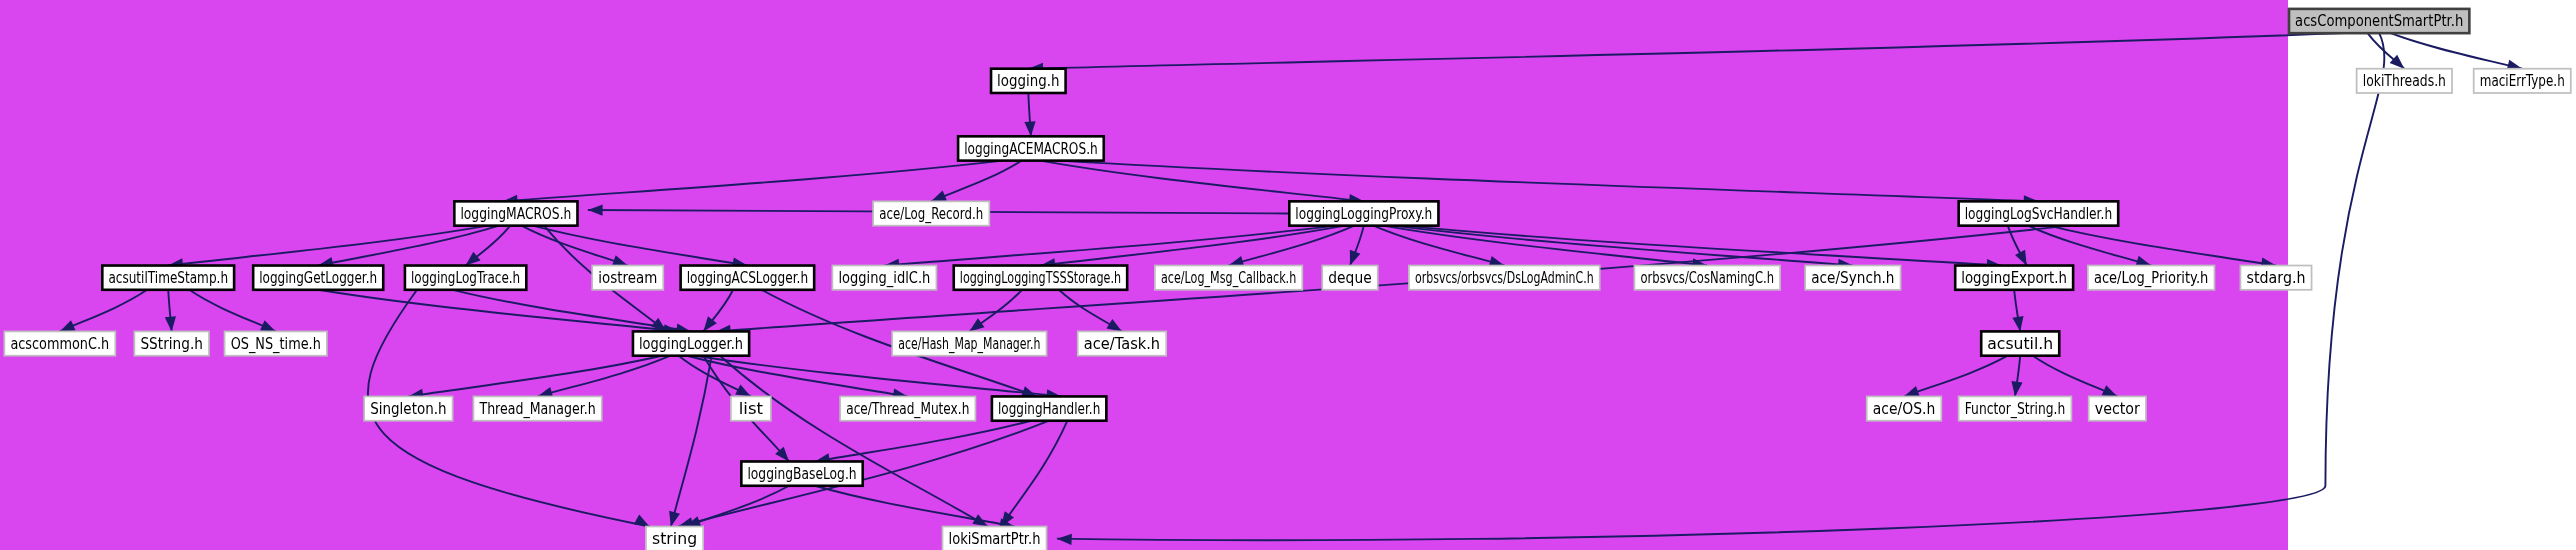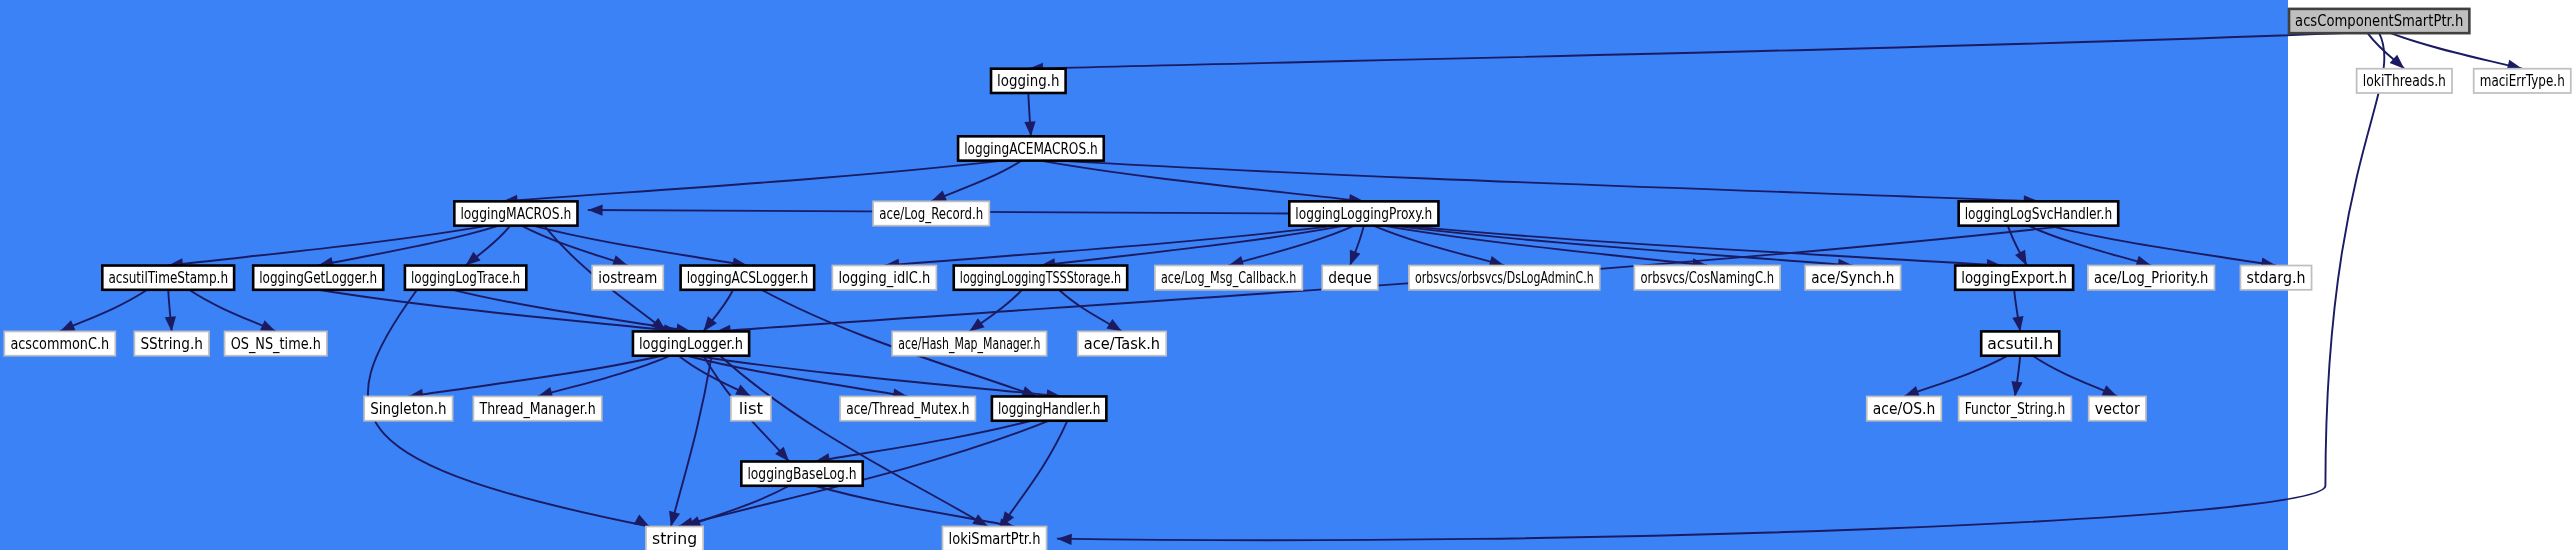--- a/index.html
+++ b/index.html
@@ -10,21 +10,21 @@
   body {
     width: 2576px;
     height: 551px;
     font-family: "DejaVu Sans", sans-serif;
     overflow: hidden;
   }
   #graph-root {
     position: relative;
     width: 2288px;
     height: 551px;
-    background: #3b82f6;
+    background: #d946ef;
   }
   svg#dep-graph {
     display: block;
     width: 2576px;
     height: 551px;
   }
   .node-box {
     fill: #ffffff;
     stroke: #bfbfbf;
     stroke-width: 2;

